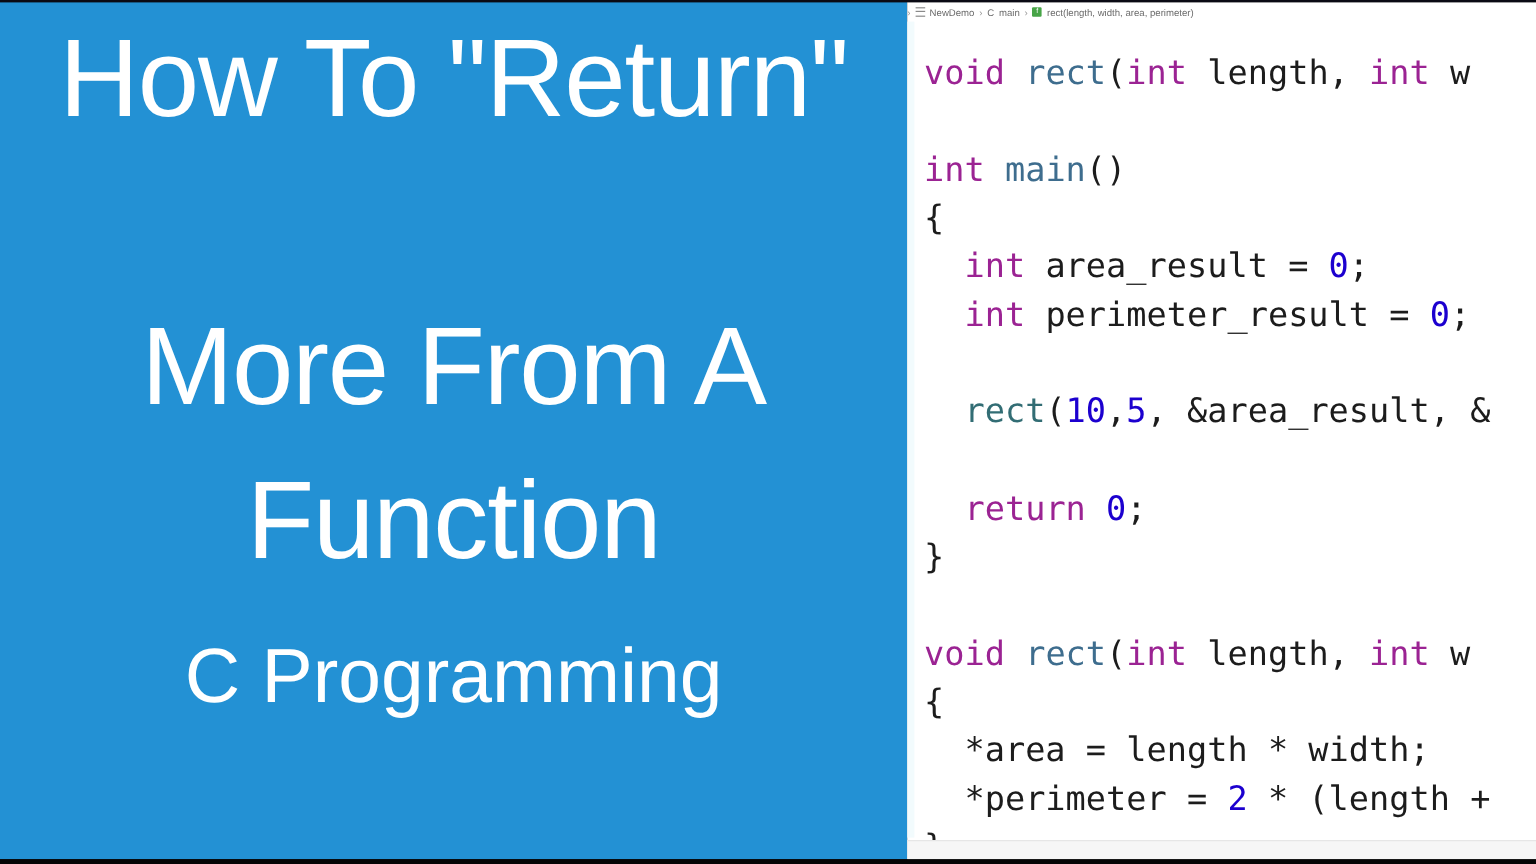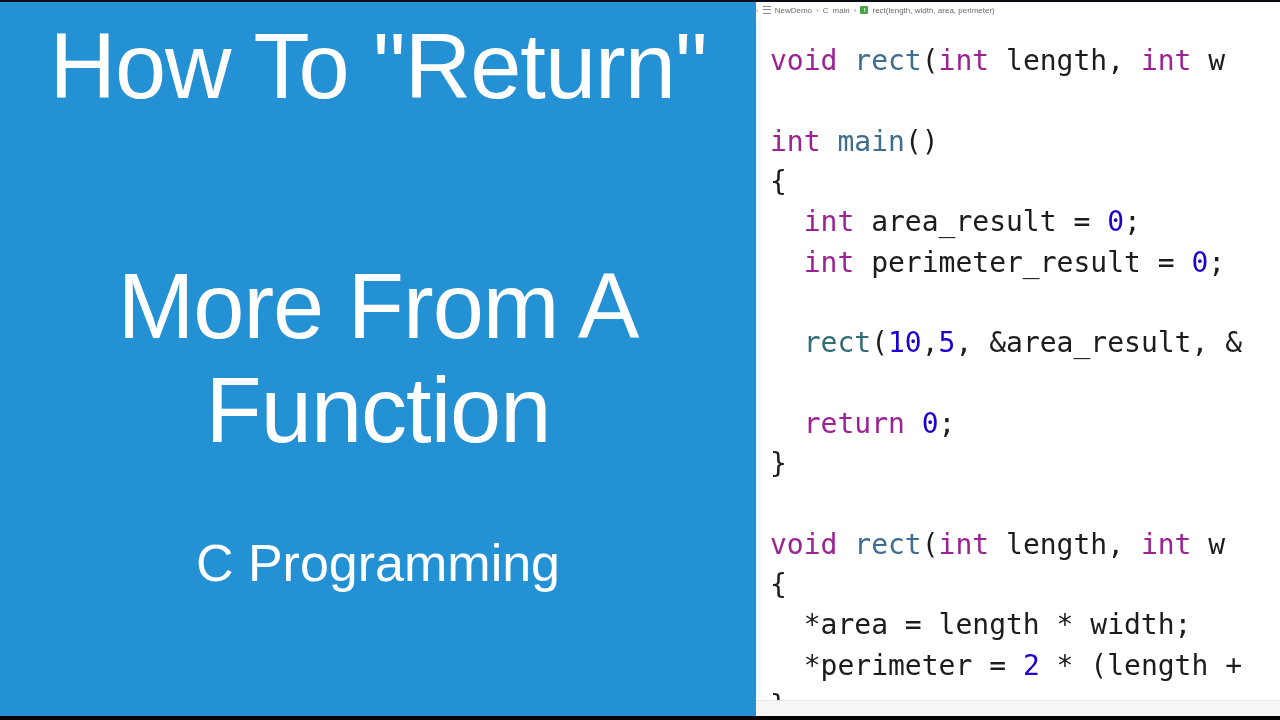--- a/index.html
+++ b/index.html
@@ -1,21 +1,21 @@
 <!DOCTYPE html>
 <html><head>
 <meta charset="utf-8">
 <style>
   html, body { margin:0; padding:0; }
   body { width:1280px; height:720px; overflow:hidden; background:#0b0b0b; position:relative; font-family:"Liberation Sans", sans-serif; }
   .top-bar { position:absolute; left:0; top:0; width:1280px; height:2px; background:#0a0a14; }
   .bottom-bar { position:absolute; left:0; bottom:0; width:1280px; height:4px; background:#050505; }
   .left-panel { position:absolute; left:0; top:2px; width:756px; height:714px; background:#2391d4; color:#ffffff; }
   .title-line { position:absolute; left:0; width:756px; text-align:center; font-size:92px; line-height:92px; white-space:nowrap; letter-spacing:-1px; }
-  .subtitle-line { position:absolute; left:0; width:756px; text-align:center; font-size:52px; line-height:72px; white-space:nowrap; }
+  .subtitle-line { position:absolute; left:0; width:756px; text-align:center; font-size:64px; line-height:72px; white-space:nowrap; }
   .right-panel { position:absolute; left:756px; top:2px; width:524px; height:714px; background:#ffffff; overflow:hidden; }
   .breadcrumb { position:absolute; left:0; top:0; height:16px; width:524px; font-size:8px; color:#6b6b6b; display:flex; align-items:center; padding-left:0; white-space:nowrap; }
   .breadcrumb span { margin-right:4px; }
   .crumb-sep { color:#9a9a9a; }
   .folder-icon { display:inline-block; width:8px; height:6px; border-top:1px solid #8a8a8a; border-bottom:1px solid #8a8a8a; position:relative; }
   .folder-icon::after { content:""; position:absolute; left:0; top:2px; width:8px; height:1px; background:#8a8a8a; }
   .func-icon { display:inline-block; width:8px; height:8px; background:#47a447; border-radius:1px; color:#fff; font-size:6px; line-height:8px; text-align:center; }
   .editor-gutter { position:absolute; left:0; top:16px; width:6px; height:680px; background:#f2fbfd; }
   .editor-bottom { position:absolute; left:0; top:698px; width:524px; height:16px; background:#f6f6f6; border-top:1px solid #e6e6e6; }
   .code { position:absolute; left:14px; top:0; font-family:"DejaVu Sans Mono", monospace; font-size:28px; color:#1c1c1c; white-space:pre; }
@@ -26,21 +26,21 @@
   .num { color:#1c00cf; }
 </style>
 </head>
 <body>
 
 <div class="top-bar"></div>
 
 <div class="left-panel">
   <div class="title-line" style="top:18px">How To "Return"</div>
   <div class="title-line" style="top:258px">More From A</div>
-  <div class="title-line" style="top:362px">Function</div>
+  <div class="title-line" style="top:386px">Function</div>
   <div class="subtitle-line" style="top:525px">C Programming</div>
 </div>
 
 <div class="right-panel">
   <div class="breadcrumb">
     <span class="crumb-sep">›</span>
     <span class="folder-icon"></span>
     <span>NewDemo</span>
     <span class="crumb-sep">›</span>
     <span>C</span>

